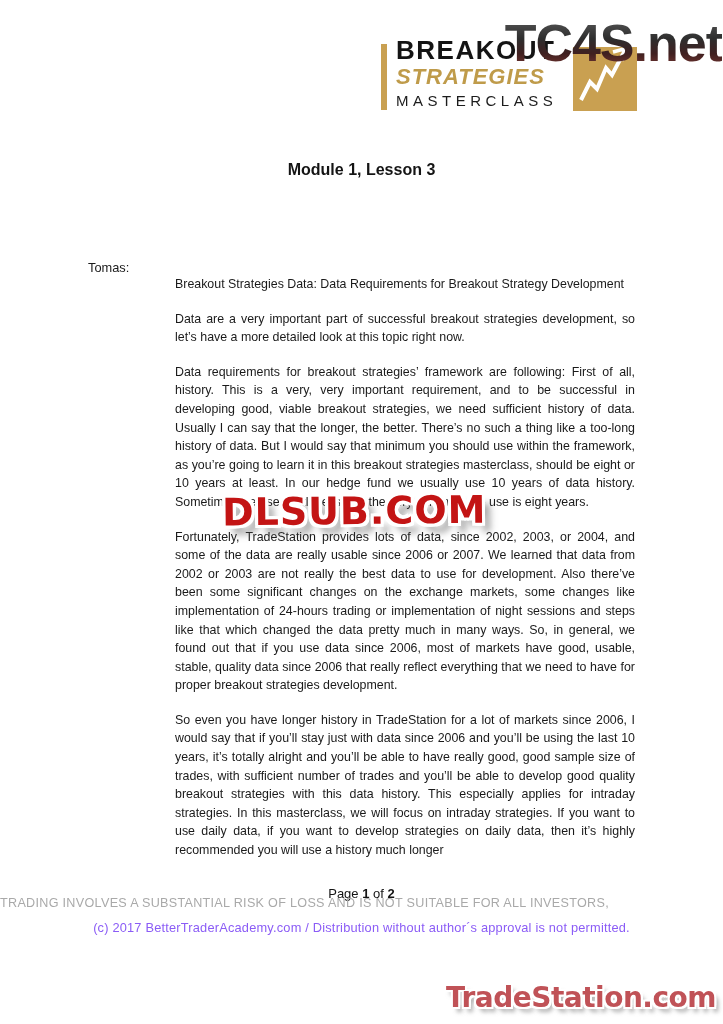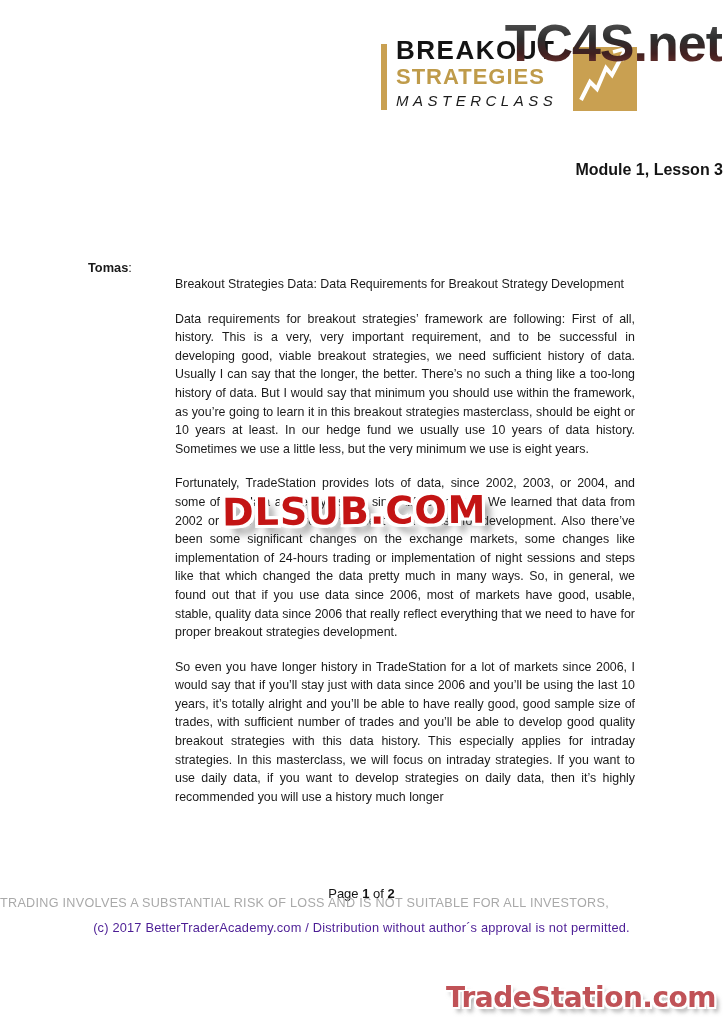--- a/index.html
+++ b/index.html
@@ -27,32 +27,32 @@
     background-clip: text;
     color: transparent;
     z-index: 6;
   }
 
   
   .logo { position: absolute; left: 381px; top: 36px; width: 256px; height: 80px; z-index: 2; }
   .logo-bar { position: absolute; left: 0; top: 8px; width: 6px; height: 66px; background: #c9a051; }
   .logo-text { position: absolute; left: 15px; top: 0; white-space: nowrap; }
   .logo-l1 { font-size: 26px; font-weight: bold; color: #141414; letter-spacing: 1.5px; line-height: 28px; }
-  .logo-l2 { font-size: 22px; font-weight: bold; color: #bf9b4a; letter-spacing: 1px; line-height: 26px; }
-  .logo-l3 { font-size: 15px; font-weight: 400; color: #1c1c1c; letter-spacing: 4.5px; line-height: 21px; font-style: italic; }
+  .logo-l2 { font-size: 22px; font-weight: bold; color: #bf9b4a; letter-spacing: 1px; line-height: 26px; font-style: italic; }
+  .logo-l3 { font-size: 15px; font-weight: 400; color: #1c1c1c; letter-spacing: 4.5px; line-height: 21px; }
   .logo-icon { position: absolute; left: 192px; top: 2px; width: 64px; height: 74px; }
 
   
-  .title { position: absolute; left: 0; width: 100%; text-align: right; font-weight: bold; font-size: 16px; color: #141414; }
+  .title { position: absolute; left: 0; width: 100%; text-align: center; font-weight: bold; font-size: 16px; color: #141414; }
   .title-1 { top: 161px; }
   .title-2 { top: 197px; }
 
   
   .speaker { position: absolute; left: 88px; top: 260px; font-size: 12.8px; color: #1a1a1a; }
-  .speaker .b { font-weight: bold; margin-top: 32px; }
+  .speaker .b { font-weight: normal; margin-top: 32px; }
   .content {
     position: absolute;
     left: 175px;
     top: 259px;
     width: 460px;
     font-size: 12.4px;
     line-height: 18.6px;
     color: #1a1a1a;
     text-align: justify;
   }
@@ -72,21 +72,21 @@
     transform: rotate(-0.6deg);
     text-shadow:
       -3px -3px 0 #fff, 3px -3px 0 #fff, -3px 3px 0 #fff, 3px 3px 0 #fff,
       -3px 0 0 #fff, 3px 0 0 #fff, 0 -3px 0 #fff, 0 3px 0 #fff,
       8px 9px 7px rgba(90, 90, 90, 0.55);
   }
 
   
   .pageno { position: absolute; left: 0; top: 886px; width: 100%; text-align: center; font-size: 13px; color: #141414; }
   .pageno .b { font-weight: bold; }
-  .copyright { position: absolute; left: 0; top: 920px; width: 100%; text-align: center; font-size: 12.8px; color: #4c1d95; letter-spacing: 0.2px; }
+  .copyright { position: absolute; left: 0; top: 920px; width: 100%; text-align: center; font-size: 12.8px; color: #8b5cf6; letter-spacing: 0.2px; }
   .disclaimer { position: absolute; left: 0; top: 895px; width: 100%; text-align: left; font-size: 12.6px; color: #a9a9a9; line-height: 17.5px; letter-spacing: 0.3px; }
 
   
   .txtreme {
     position: absolute;
     right: 7px;
     top: 981px;
     font-family: "DejaVu Sans", sans-serif;
     font-size: 28px;
     font-weight: bold;
@@ -121,20 +121,21 @@
       </svg>
     </div>
   </div>
 
   <div class="title title-1">Module 1, Lesson 3</div>
 
   <div class="speaker"><span class="b">Tomas</span><span>:</span></div>
 
   <div class="content">
     <p>Breakout Strategies Data: Data Requirements for Breakout Strategy Development</p>
+    <p>Data are a very important part of successful breakout strategies development, so let’s have a more detailed look at this topic right now.</p>
     <p>Data requirements for breakout strategies’ framework are following: First of all, history. This is a very, very important requirement, and to be successful in developing good, viable breakout strategies, we need sufficient history of data. Usually I can say that the longer, the better. There’s no such a thing like a too-long history of data. But I would say that minimum you should use within the framework, as you’re going to learn it in this breakout strategies masterclass, should be eight or 10 years at least. In our hedge fund we usually use 10 years of data history. Sometimes we use a little less, but the very minimum we use is eight years.</p>
     <p>Fortunately, TradeStation provides lots of data, since 2002, 2003, or 2004, and some of the data are really usable since 2006 or 2007. We learned that data from 2002 or 2003 are not really the best data to use for development. Also there’ve been some significant changes on the exchange markets, some changes like implementation of 24-hours trading or implementation of night sessions and steps like that which changed the data pretty much in many ways. So, in general, we found out that if you use data since 2006, most of markets have good, usable, stable, quality data since 2006 that really reflect everything that we need to have for proper breakout strategies development.</p>
     <p>So even you have longer history in TradeStation for a lot of markets since 2006, I would say that if you’ll stay just with data since 2006 and you’ll be using the last 10 years, it’s totally alright and you’ll be able to have really good, good sample size of trades, with sufficient number of trades and you’ll be able to develop good quality breakout strategies with this data history. This especially applies for intraday strategies. In this masterclass, we will focus on intraday strategies. If you want to use daily data, if you want to develop strategies on daily data, then it’s highly recommended you will use a history much longer</p>
   </div>
 
   <div class="dlsub">DLSUB.COM</div>
 
   <div class="pageno"><span>Page</span>&nbsp;<span class="b">1</span>&nbsp;<span>of</span>&nbsp;<span class="b">2</span></div>
 
   <div class="copyright">(c) 2017 BetterTraderAcademy.com / Distribution without author´s approval is not permitted.</div>

